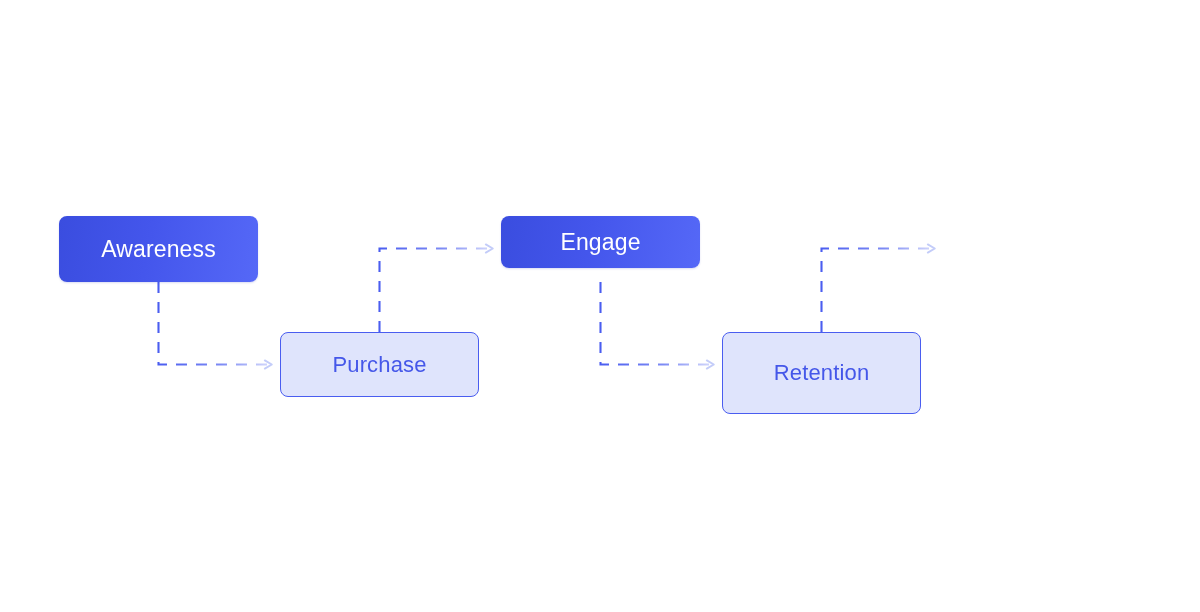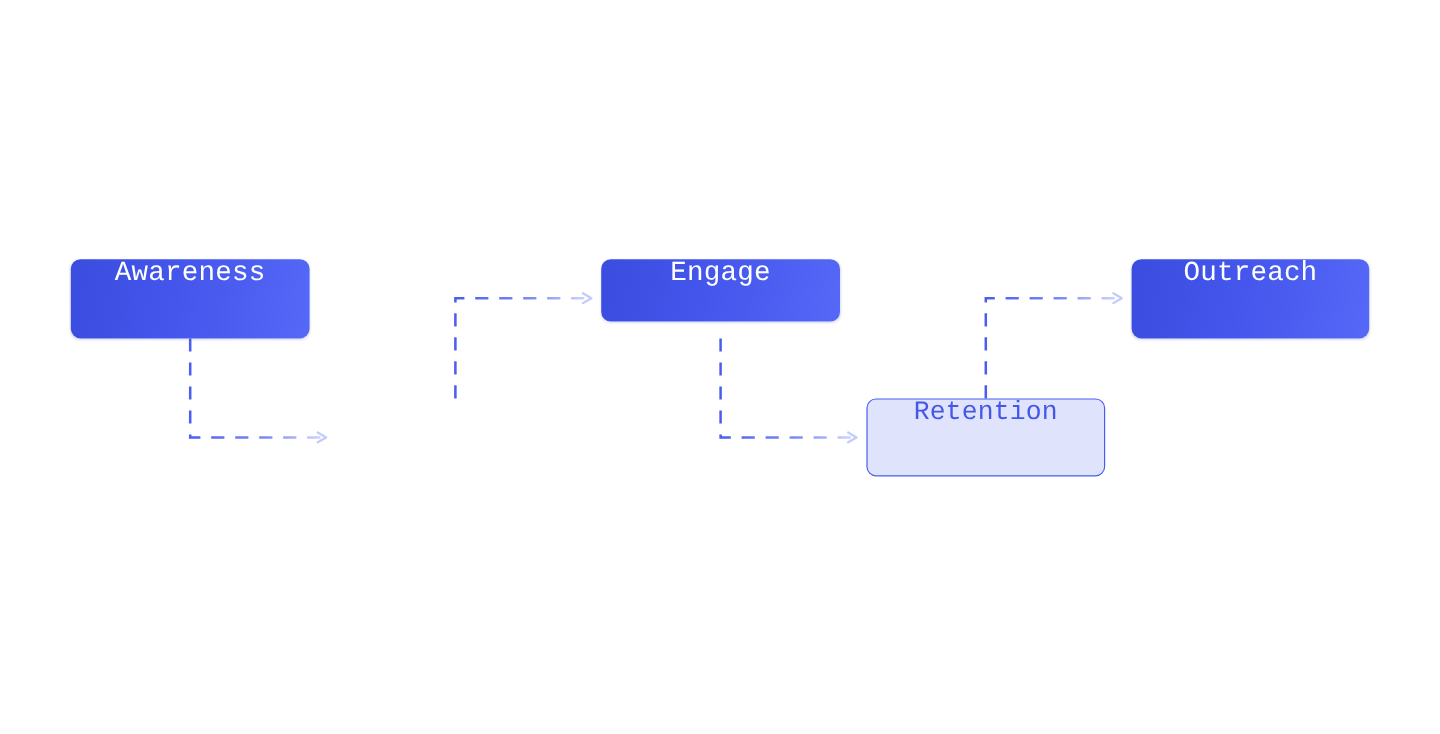--- a/index.html
+++ b/index.html
@@ -28,25 +28,24 @@
     top: 0;
     width: 1200px;
     height: 612px;
     overflow: visible;
     pointer-events: none;
   }
   .node {
     position: absolute;
     box-sizing: border-box;
     display: flex;
-    align-items: flex-start;
+    align-items: center;
     justify-content: center;
     border-radius: 8px;
     white-space: nowrap;
-    font-family: Liberation Mono, monospace;
   }
   .node-label {
     line-height: 1;
     letter-spacing: 0.15px;
   }
   
   .node--primary {
     background: linear-gradient(100deg, #3a4ddf 0%, #4456ec 45%, #5568f7 100%);
     box-shadow: 0 1px 2px rgba(48, 62, 184, 0.18);
   }
@@ -105,26 +104,26 @@
       <path stroke="url(#fadeR2)" marker-end="url(#chev)" d="M 379.5 332 L 379.5 248.5 L 493 248.5"></path>
       <path stroke="url(#fadeR3)" marker-end="url(#chev)" d="M 600.5 282 L 600.5 364.5 L 714 364.5"></path>
       <path stroke="url(#fadeR4)" marker-end="url(#chev)" d="M 821.5 332 L 821.5 248.5 L 935 248.5"></path>
     </g>
   </svg>
 
   <div class="node node--primary" style="left: 59px; top: 216px; width: 199px; height: 66px;">
     <span class="node-label">Awareness</span>
   </div>
 
+  <div class="node node--secondary" style="left: 280px; top: 332px; width: 199px; height: 65px;">
+    <span class="node-label">Purchase</span>
+  </div>
 
   <div class="node node--primary" style="left: 501px; top: 216px; width: 199px; height: 52px;">
     <span class="node-label">Engage</span>
   </div>
 
-  <div class="node node--secondary" style="left: 722px; top: 332px; width: 199px; height: 65px;">
+  <div class="node node--secondary" style="left: 722px; top: 332px; width: 199px; height: 82px;">
     <span class="node-label">Retention</span>
   </div>
 
-  <div class="node node--primary" style="left: 943px; top: 216px; width: 198px; height: 66px;">
-    <span class="node-label">Outreach</span>
-  </div>
 
 </div>
 
 </body></html>

